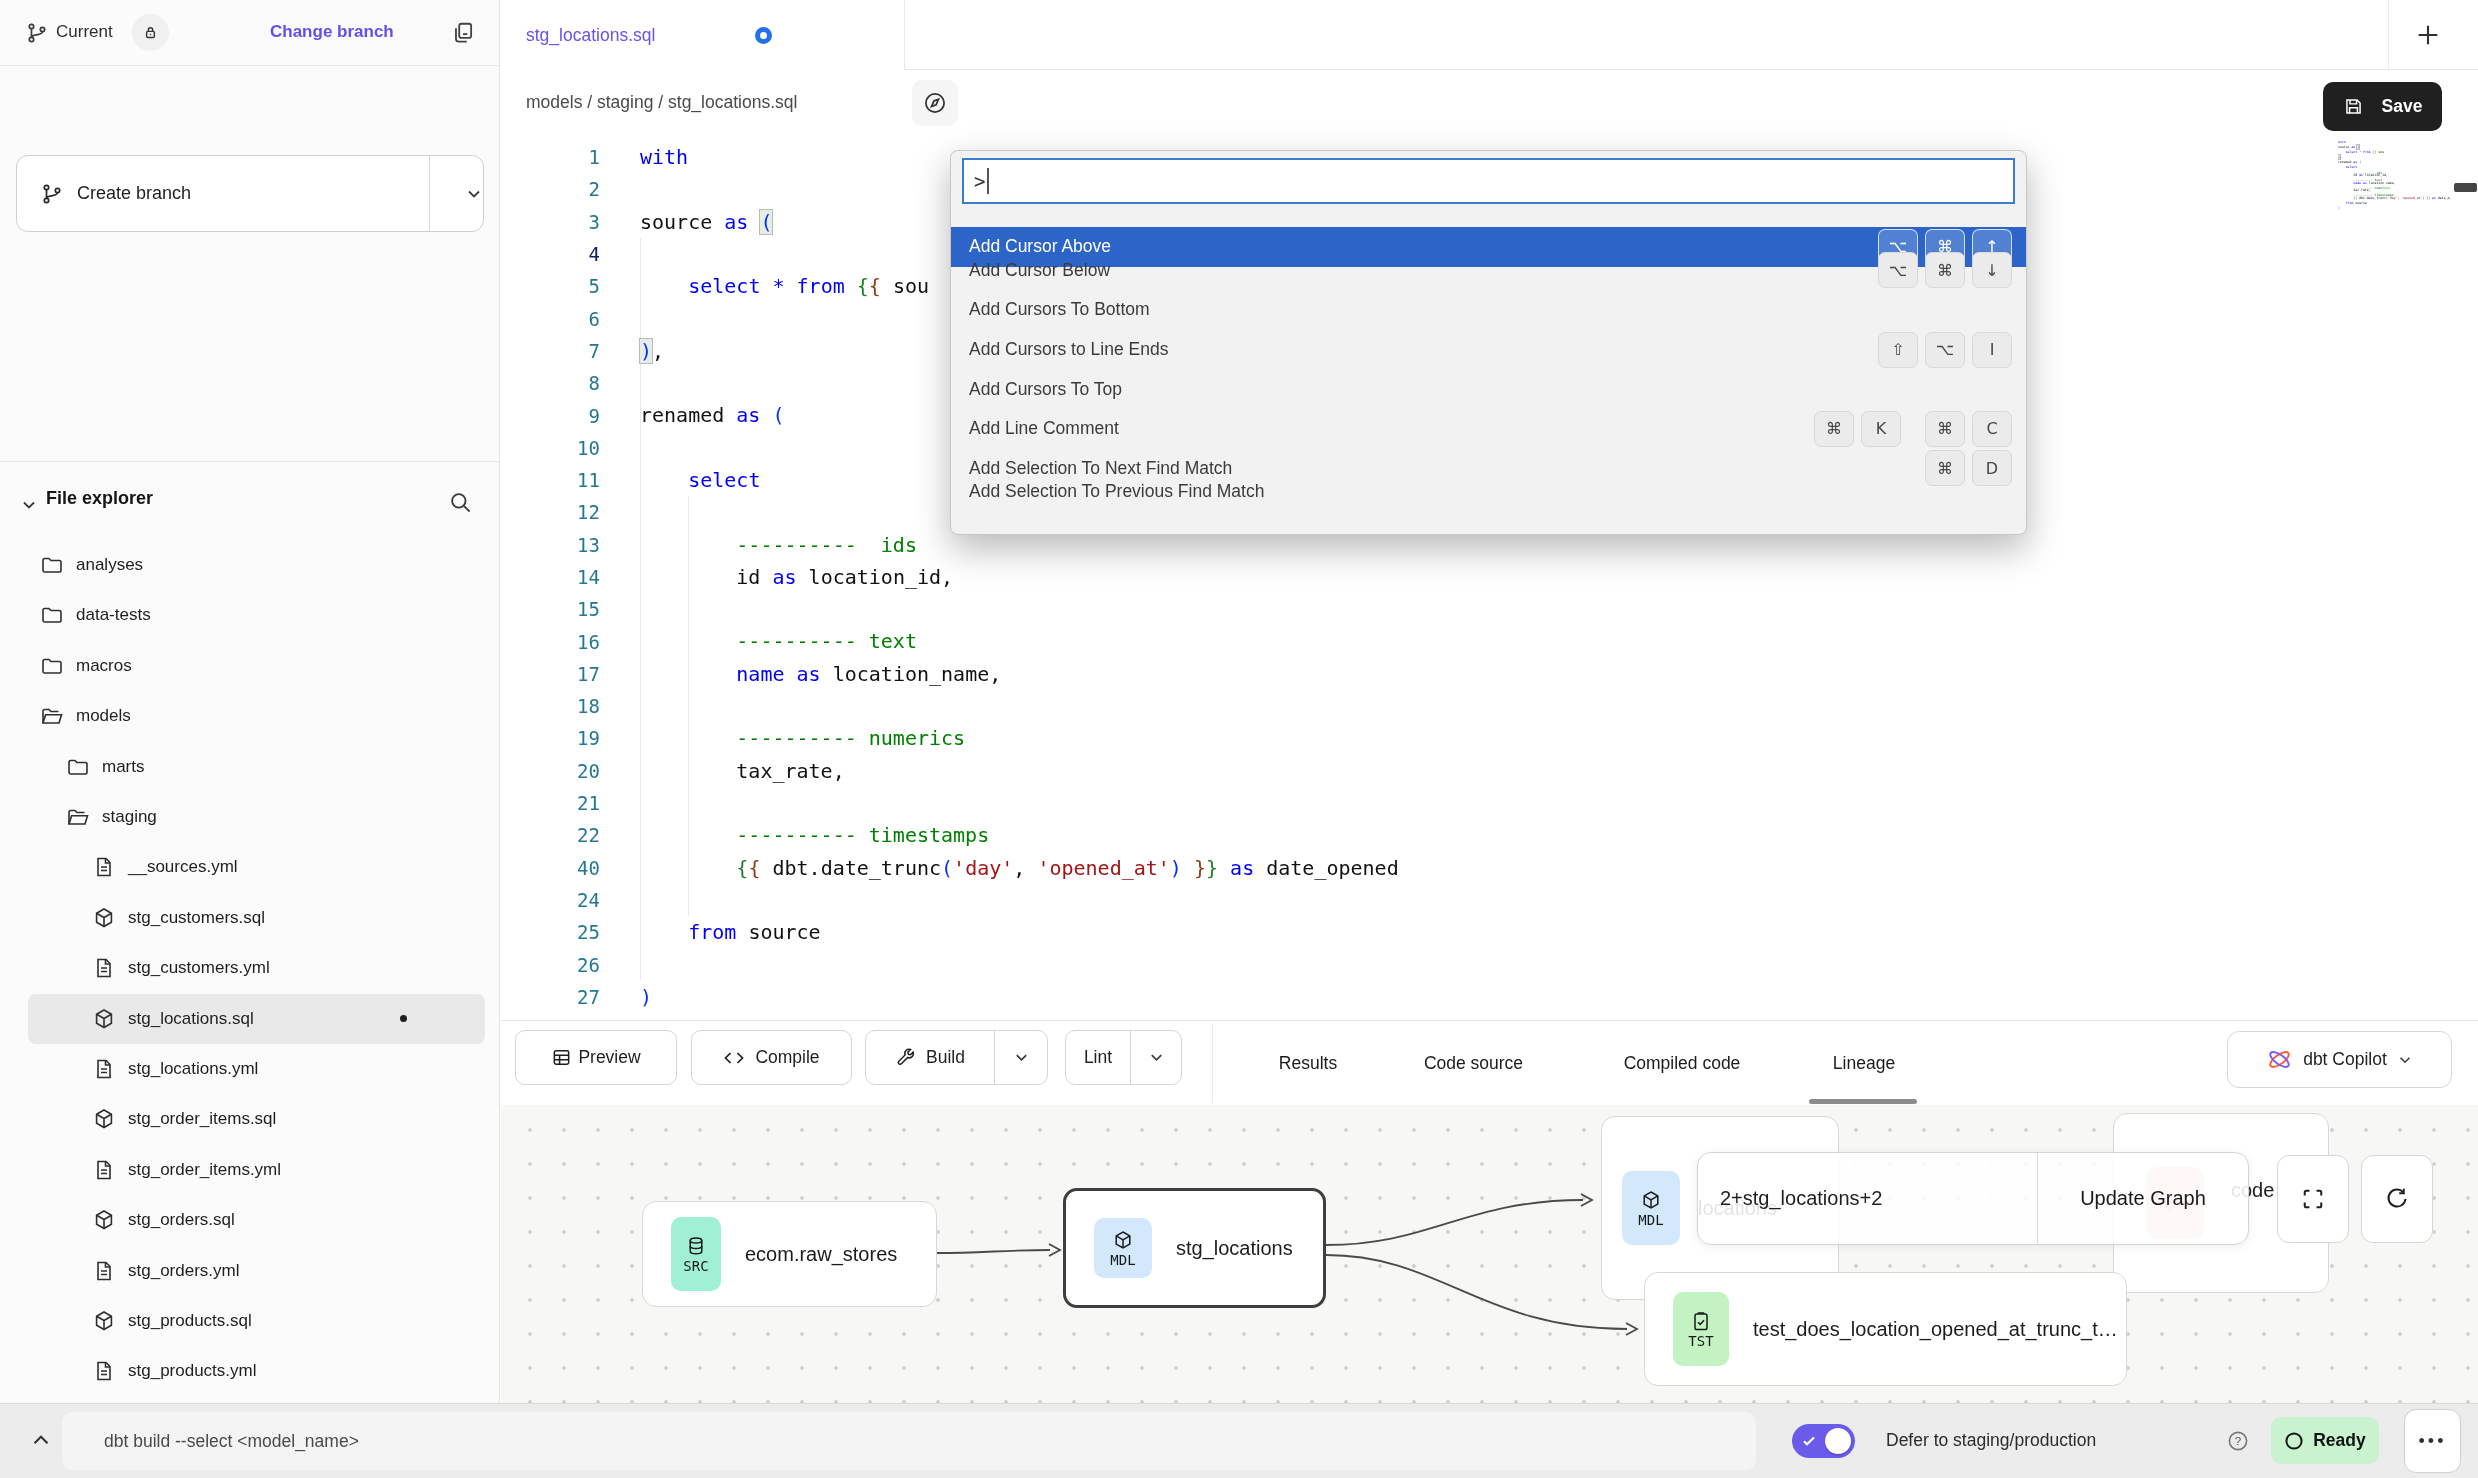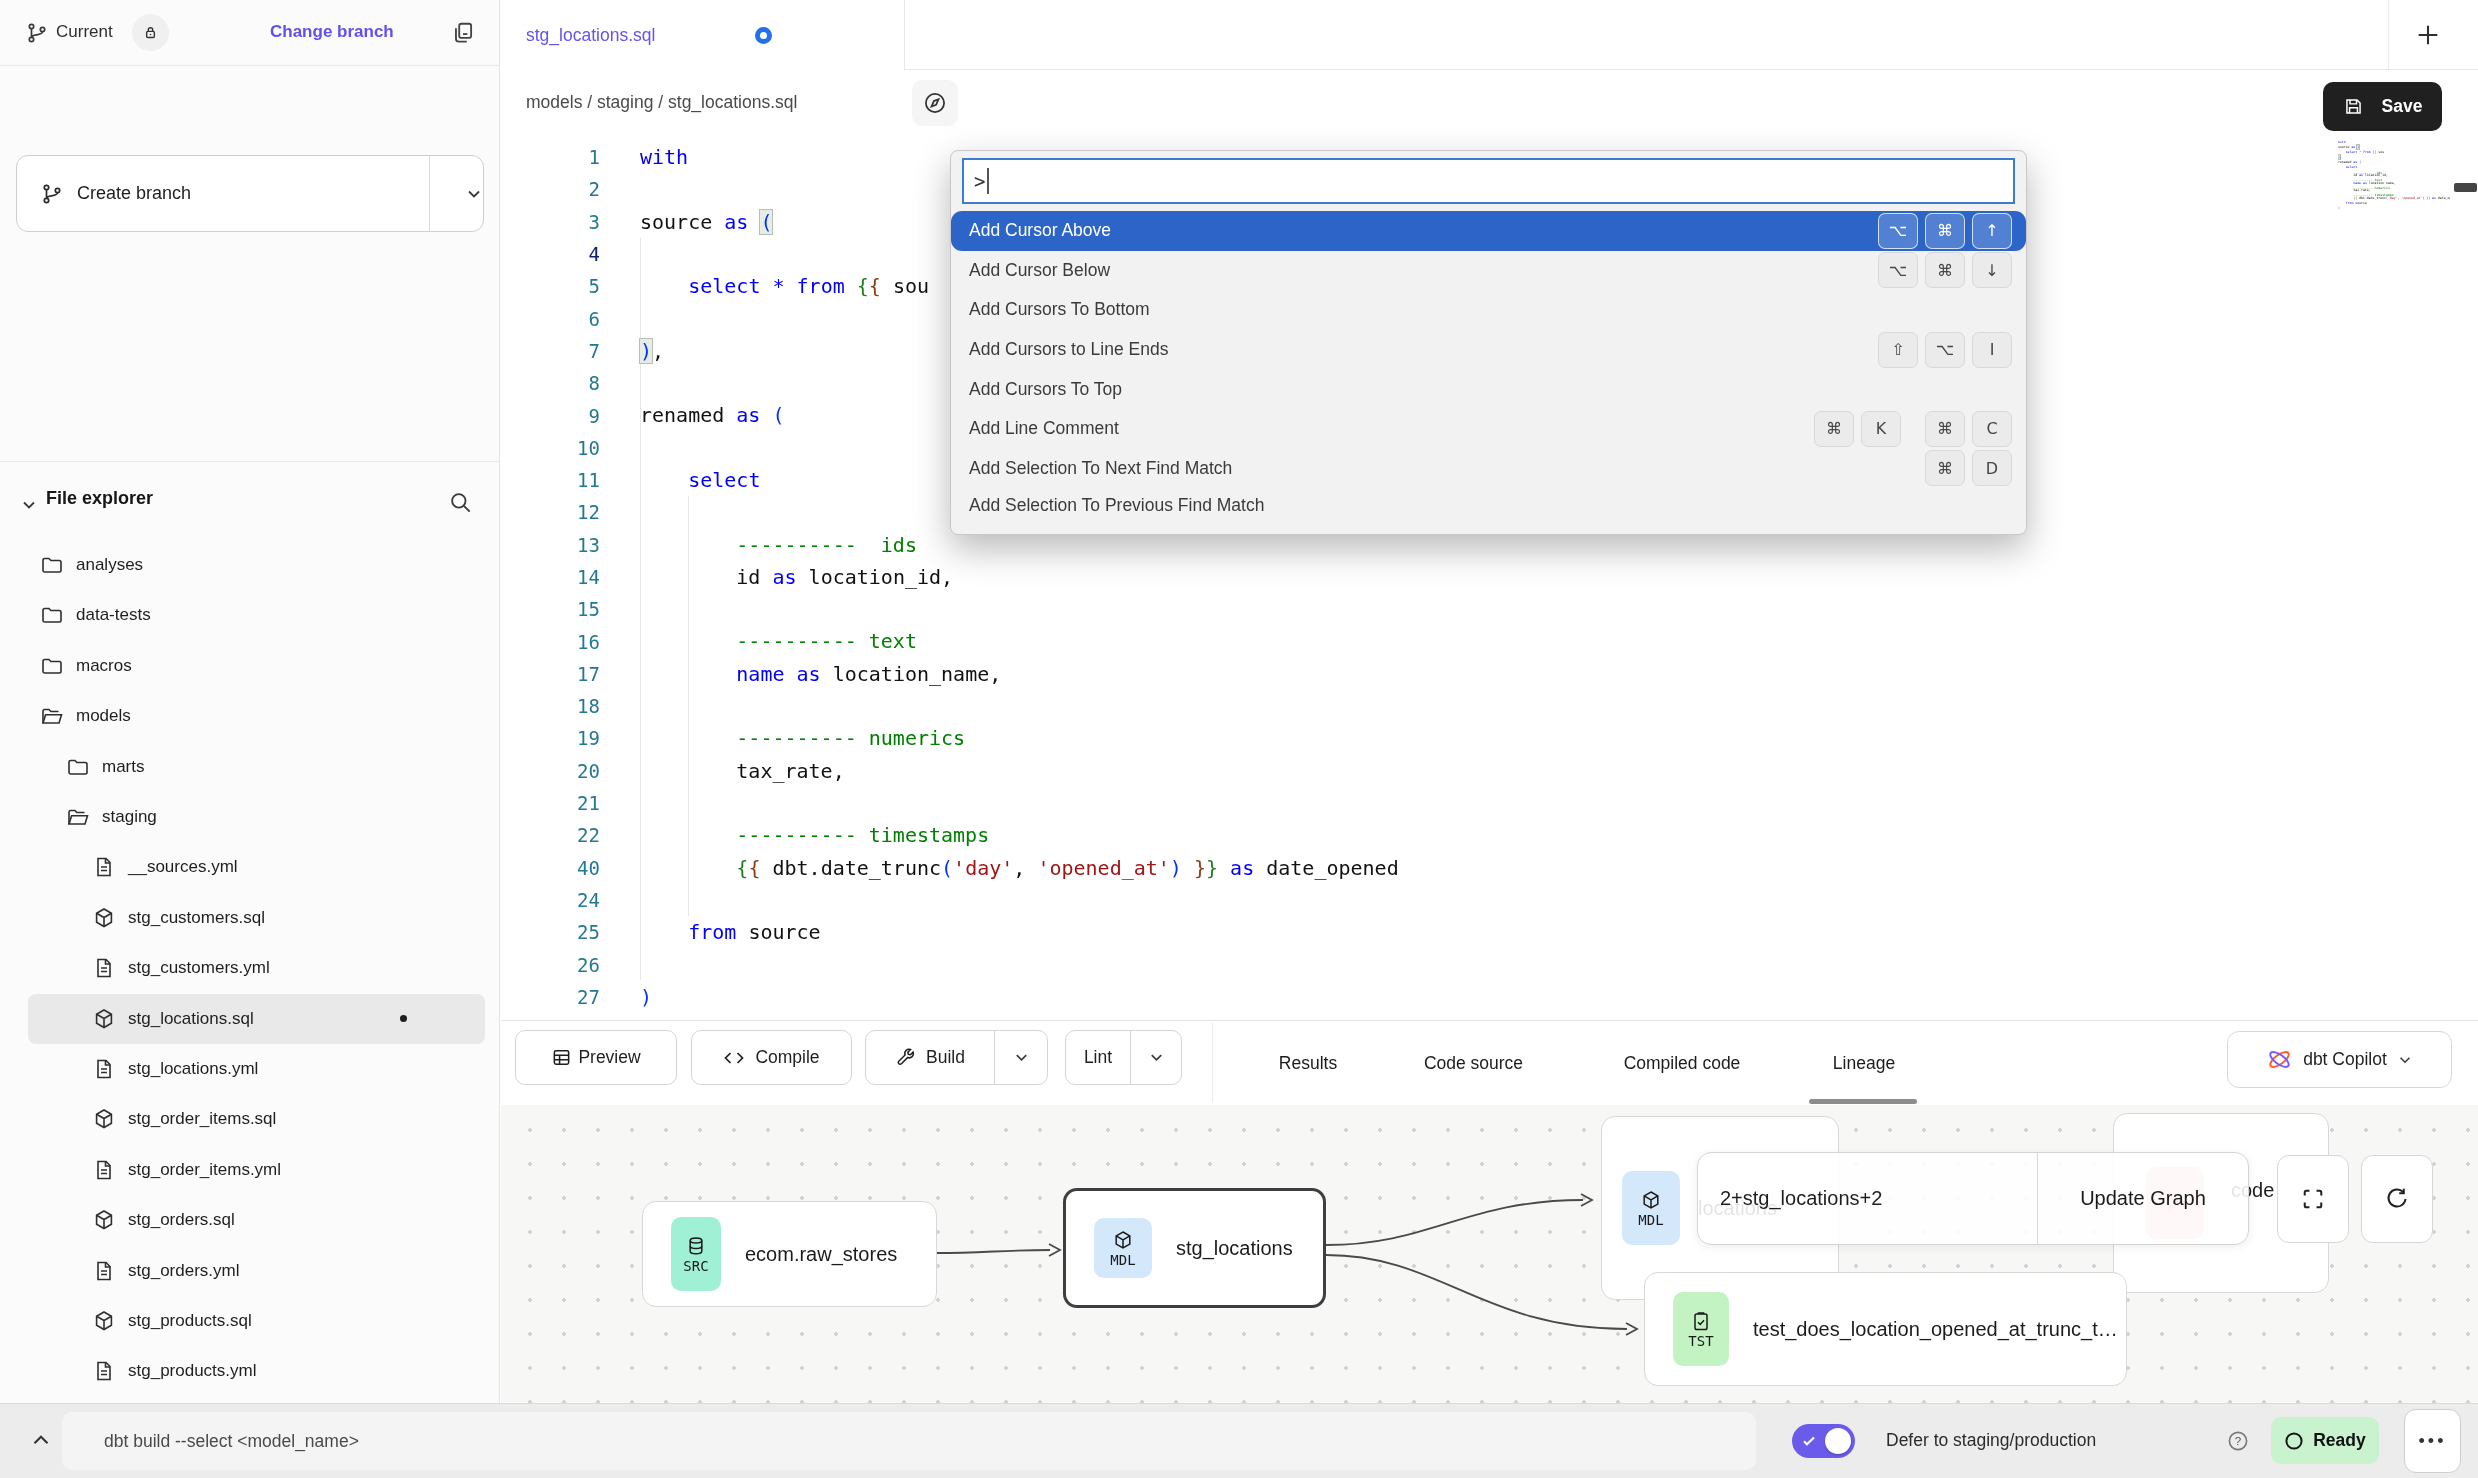--- a/index.html
+++ b/index.html
@@ -510,21 +510,21 @@
       <div class="mline"><span class="tk-par">)</span></div>
     </div>
   <div id="mini-thumb"></div>
 
   <div id="palette">
     <div id="palette-input">
       <span class="prompt">&gt;</span>
       <span class="caret"></span>
     </div>
     <div id="palette-list">
-        <div class="prow psel" style="top: 0px; border-radius: 11px;">
+        <div class="prow psel" style="top: 16px;">
           <span class="plabel">Add Cursor Above</span>
           <span class="pkeys">
             <span class="kgrp">
               <span class="key">⌥</span>
               <span class="key">⌘</span>
               <span class="key">↑</span>
             </span>
           </span>
         </div>
         <div class="prow" style="top: 39.6px;">
@@ -570,21 +570,21 @@
         </div>
         <div class="prow" style="top: 237.6px;">
           <span class="plabel">Add Selection To Next Find Match</span>
           <span class="pkeys">
             <span class="kgrp">
               <span class="key">⌘</span>
               <span class="key">D</span>
             </span>
           </span>
         </div>
-        <div class="prow" style="top: 275px;">
+        <div class="prow" style="top: 261px;">
           <span class="plabel">Add Selection To Previous Find Match</span>
           <span class="pkeys"></span>
         </div>
       </div>
   </div>
 
   <div id="action-row">
     <div class="btn" style="left:14px;width:162px;justify-content:center;gap:6px">
       <svg width="21" height="21" viewBox="0 0 22 22" fill="none" stroke="#1F1F1F" stroke-width="1.6">
           <rect x="3.5" y="4" width="15" height="14" rx="1.8"></rect>

